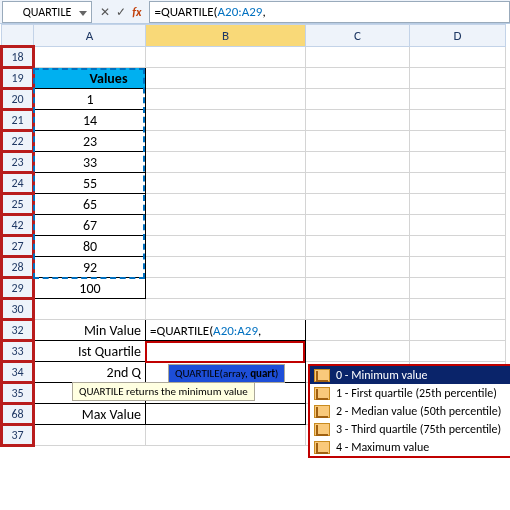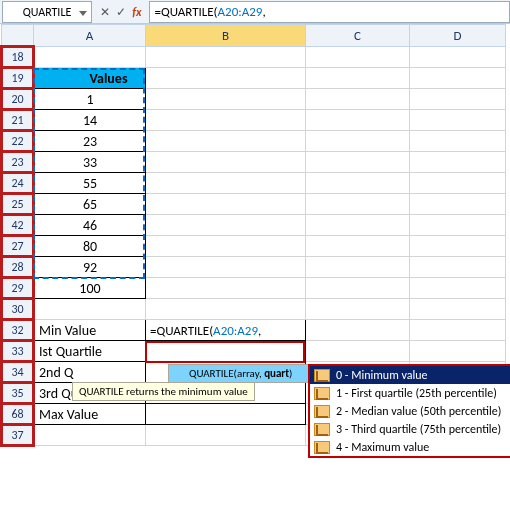--- a/index.html
+++ b/index.html
@@ -17,26 +17,26 @@
   .col-header th { background: #eef3fa; border: 1px solid #c3d3e8; height: 22px; font-weight: normal; text-align: center; font-size: 13px; color: #1f3864; }
   .col-header th.sel { background: #f9d978; }
   .row-header { background: #eef3fa; border: 3px solid #b91c1c; width: 32px; text-align: center; font-size: 12px; color: #1f3864; }
   td { border: 1px solid #d4d4d4; height: 21px; padding: 0 4px; text-align: center; font-size: 14px; vertical-align: middle; }
   .w-a { width: 112px; }
   .w-b { width: 160px; }
   .w-c { width: 104px; }
   .w-d { width: 96px; }
   .hdr-blue { background: #00b0f0; border: 1px solid #000 !important; font-weight: bold; padding-left: 41px; }
   .bordered { border: 1px solid #000 !important; }
-  .label-left { text-align: left; }
+  .label-left { text-align: right; }
   .editing { text-align: left; font-size: 13px; white-space: nowrap; }
   .editing .range { color: #0070c0; }
   .marching { position: absolute; border: 2px dashed #0070c0; pointer-events: none; }
   .cell-hi { position: absolute; border: 2px solid #c00000; pointer-events: none; }
-  .tooltip { position: absolute; background: #7dd3fc; border: 1px solid #aca899; font-size: 11px; padding: 2px 20px; white-space: nowrap; }
+  .tooltip { position: absolute; background: #1d4ed8; border: 1px solid #aca899; font-size: 11px; padding: 2px 6px; white-space: nowrap; }
   .tooltip b { font-weight: bold; }
   .tooltip-left { position: absolute; background: #ffffe1; border: 1px solid #aca899; font-size: 11px; padding: 2px 6px; white-space: nowrap; }
   .intelli { position: absolute; border: 2px solid #c00000; background: #fff; width: 236px; }
   .intelli .row { display: flex; align-items: center; padding: 2px 4px; font-size: 12px; gap: 6px; }
   .intelli .row.sel { background: #0a246a; color: #fff; }
   .intelli .ic { width: 16px; height: 13px; background: #f9c97b; border: 1px solid #c98b1f; position: relative; flex-shrink: 0; }
   .intelli .ic::after { content: ""; position: absolute; left: 1px; top: 1px; width: 10px; height: 9px; border-left: 2px solid #a06010; border-bottom: 2px solid #a06010; }
 </style>
 </head>
 <body>
@@ -114,21 +114,21 @@
         </tr>
   <tr>
           <td class="row-header">25</td>
           <td class="bordered">65</td>
           <td></td>
           <td></td>
           <td></td>
         </tr>
   <tr>
           <td class="row-header">42</td>
-          <td class="bordered">46</td>
+          <td class="bordered">67</td>
           <td></td>
           <td></td>
           <td></td>
         </tr>
   <tr>
           <td class="row-header">27</td>
           <td class="bordered">80</td>
           <td></td>
           <td></td>
           <td></td>

